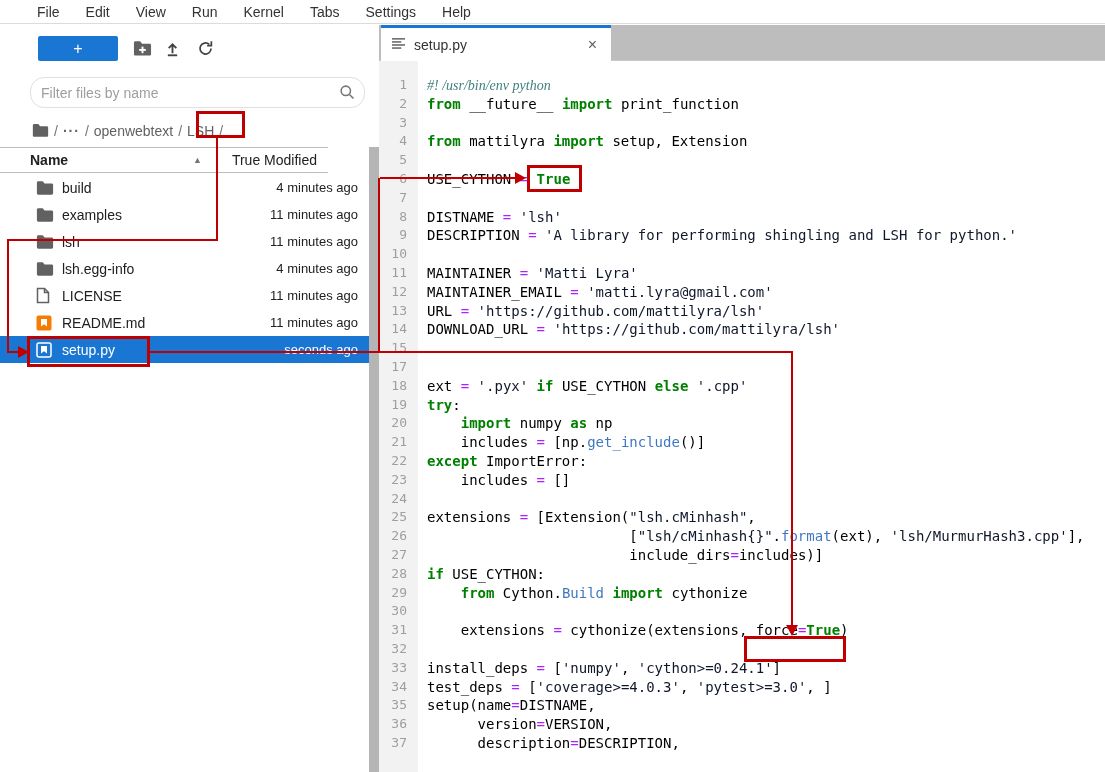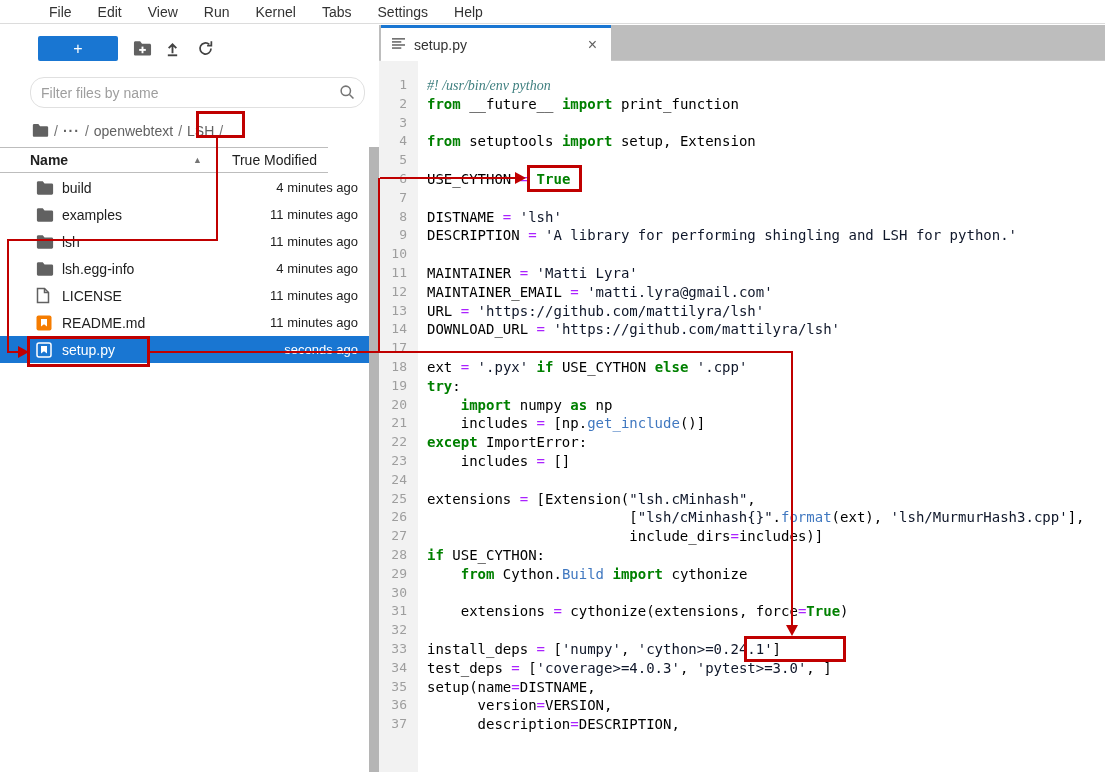--- a/index.html
+++ b/index.html
@@ -3,21 +3,21 @@
 <meta charset="utf-8">
 <style>
   * { margin:0; padding:0; box-sizing:border-box; }
   html,body { width:1105px; height:772px; overflow:hidden; background:#fff;
     font-family:"Liberation Sans", sans-serif; }
   #app { position:relative; width:1105px; height:772px; background:#fff; }
 
   
   .menubar { position:absolute; left:0; top:0; width:1105px; height:24px;
     background:#fff; border-bottom:1px solid #dcdcdc; display:flex; align-items:center;
-    padding-left:36px; }
+    padding-left:24px; }
   .menu-item { padding:0 13px; font-size:14px; color:#333; cursor:pointer; line-height:24px; }
 
   
   .filebrowser { position:absolute; left:0; top:26px; width:369px; height:746px; background:#fff; }
   .fb-toolbar { position:absolute; left:0; top:8px; width:100%; height:28px; display:flex; align-items:center; }
   .new-launcher-btn { position:absolute; left:38px; top:2px; width:80px; height:25px;
     background:#1976d2; border:none; border-radius:2px; color:#fff; font-size:16px; cursor:pointer; }
   .tb-icon { position:absolute; top:3px; width:22px; height:22px; cursor:pointer; display:flex;
     align-items:center; justify-content:center; }
   .tb-newfolder { left:131px; } .tb-upload { left:161px; } .tb-refresh { left:194px; }
@@ -256,21 +256,21 @@
           <div class="code-line">
             <span class="ln">2</span>
             <span class="lc"><span class="tk-kw">from</span><span class="tk-pl"> __future__ </span><span class="tk-kw">import</span><span class="tk-pl"> print_function</span></span>
           </div>
           <div class="code-line">
             <span class="ln">3</span>
             <span class="lc"></span>
           </div>
           <div class="code-line">
             <span class="ln">4</span>
-            <span class="lc"><span class="tk-kw">from</span><span class="tk-pl"> setuptools </span><span class="tk-kw">import</span><span class="tk-pl"> setup, Extension</span></span>
+            <span class="lc"><span class="tk-kw">from</span><span class="tk-pl"> mattilyra </span><span class="tk-kw">import</span><span class="tk-pl"> setup, Extension</span></span>
           </div>
           <div class="code-line">
             <span class="ln">5</span>
             <span class="lc"></span>
           </div>
           <div class="code-line">
             <span class="ln">6</span>
             <span class="lc"><span class="tk-pl">USE_CYTHON </span><span class="tk-op">=</span><span class="tk-pl"> </span><span class="tk-kw">True</span></span>
           </div>
           <div class="code-line">
@@ -297,20 +297,24 @@
             <span class="ln">12</span>
             <span class="lc"><span class="tk-pl">MAINTAINER_EMAIL </span><span class="tk-op">=</span><span class="tk-pl"> </span><span class="tk-str">'matti.lyra@gmail.com'</span></span>
           </div>
           <div class="code-line">
             <span class="ln">13</span>
             <span class="lc"><span class="tk-pl">URL </span><span class="tk-op">=</span><span class="tk-pl"> </span><span class="tk-str">'https://github.com/mattilyra/lsh'</span></span>
           </div>
           <div class="code-line">
             <span class="ln">14</span>
             <span class="lc"><span class="tk-pl">DOWNLOAD_URL </span><span class="tk-op">=</span><span class="tk-pl"> </span><span class="tk-str">'https://github.com/mattilyra/lsh'</span></span>
+          </div>
+          <div class="code-line">
+            <span class="ln">15</span>
+            <span class="lc"></span>
           </div>
           <div class="code-line">
             <span class="ln">17</span>
             <span class="lc"></span>
           </div>
           <div class="code-line">
             <span class="ln">18</span>
             <span class="lc"><span class="tk-pl">ext </span><span class="tk-op">=</span><span class="tk-pl"> </span><span class="tk-str">'.pyx'</span><span class="tk-pl"> </span><span class="tk-kw">if</span><span class="tk-pl"> USE_CYTHON </span><span class="tk-kw">else</span><span class="tk-pl"> </span><span class="tk-str">'.cpp'</span></span>
           </div>
           <div class="code-line">

